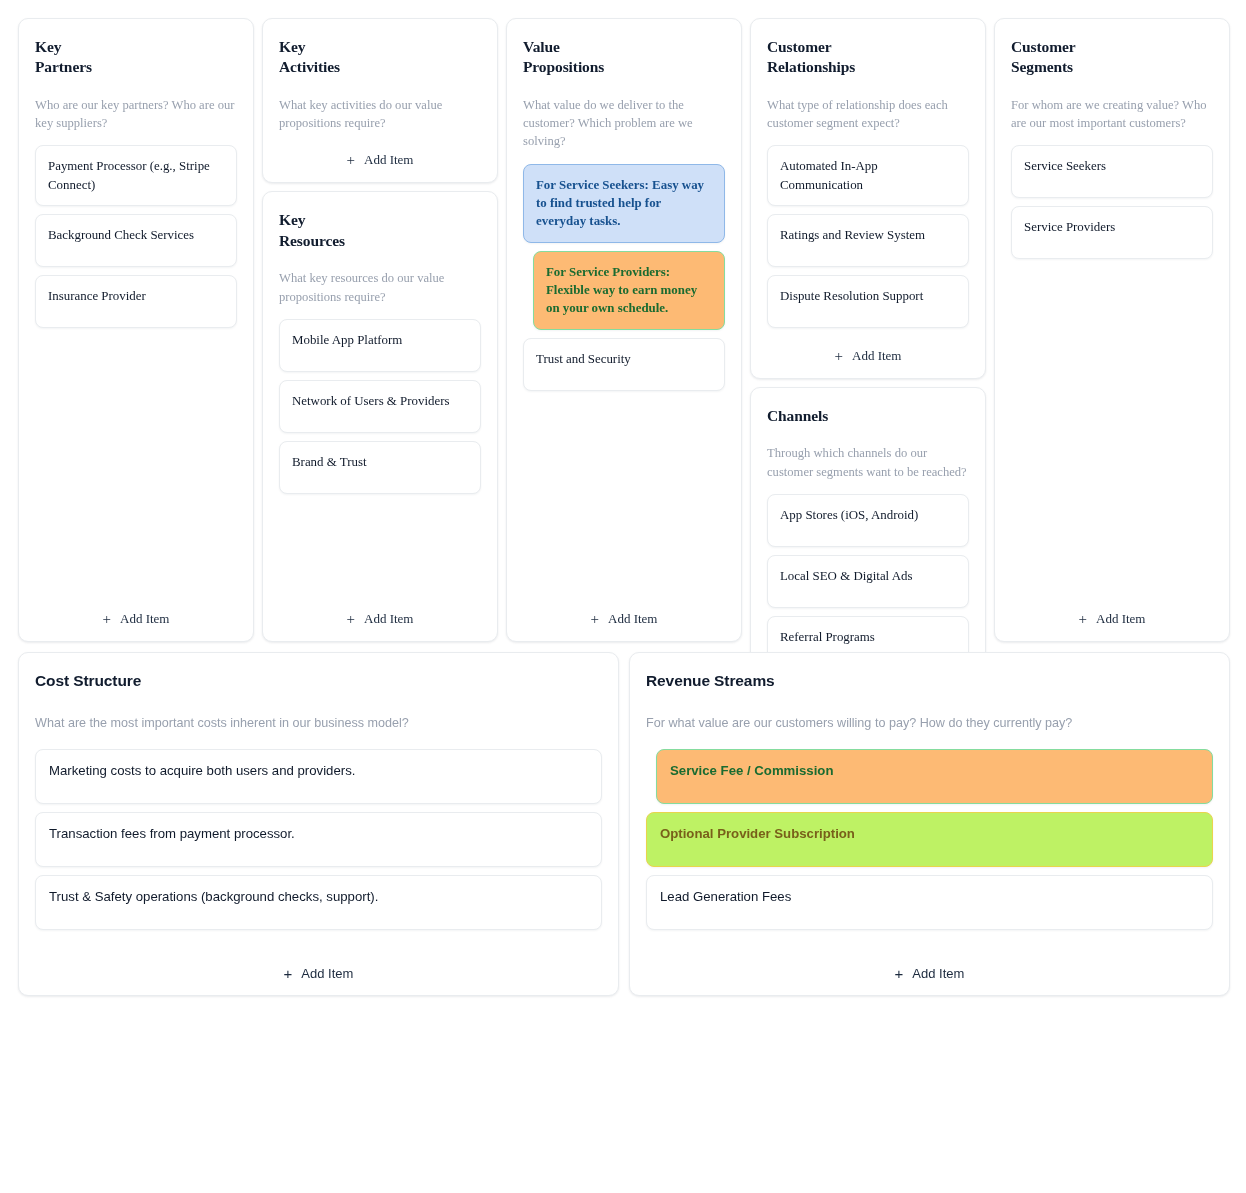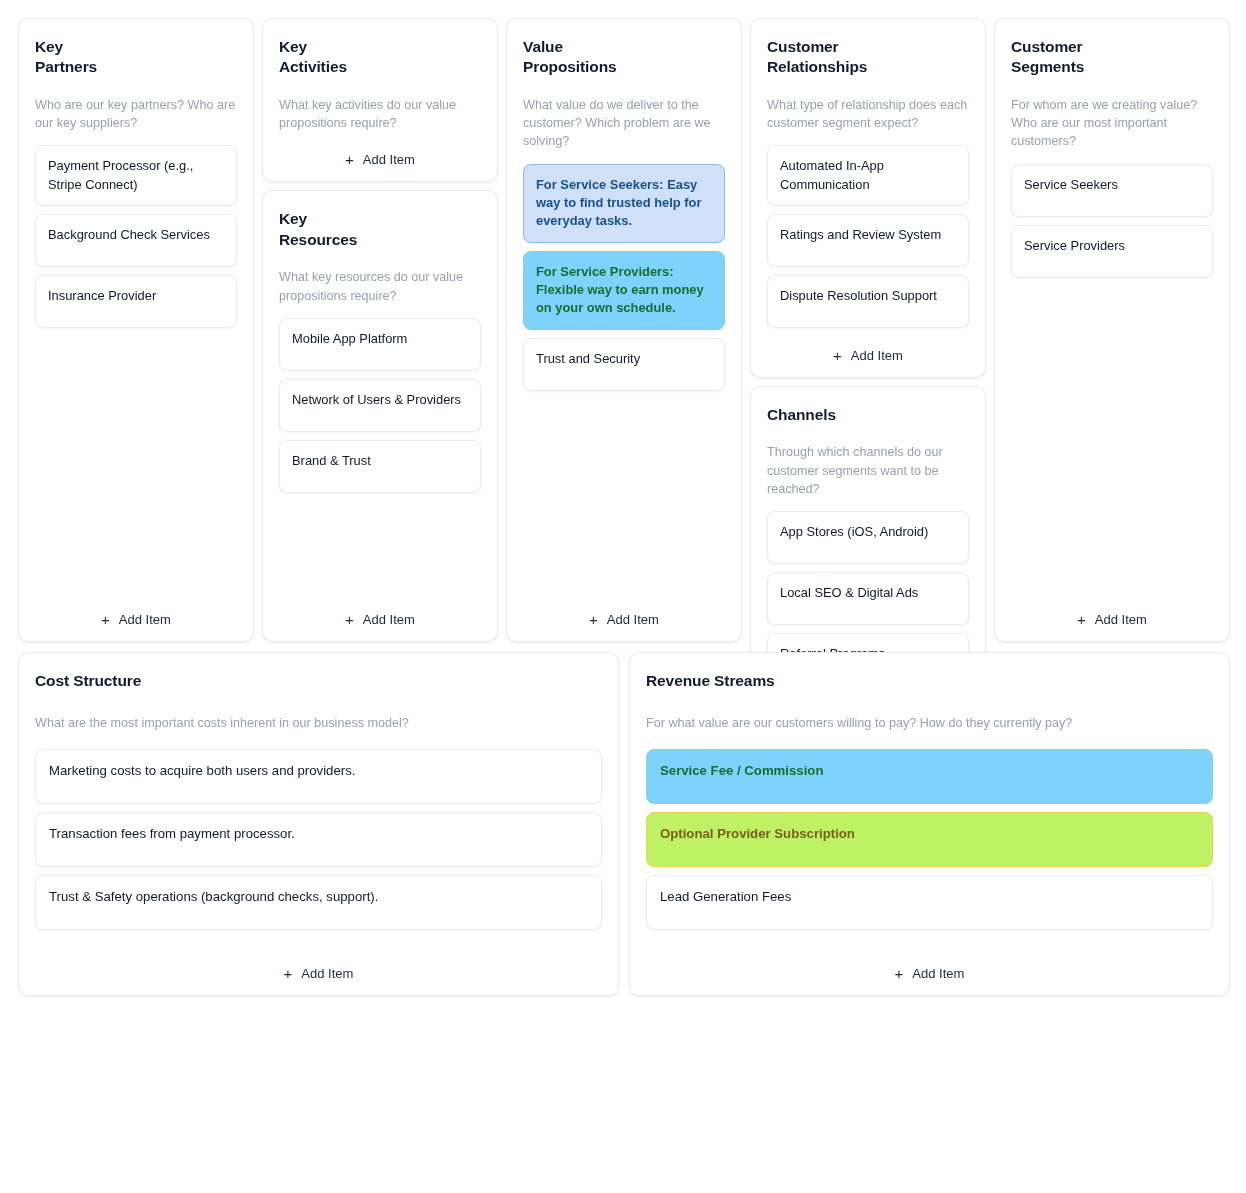--- a/index.html
+++ b/index.html
@@ -18,20 +18,21 @@
     position: relative;
     padding: 18px 16px 0 18px;
   }
 
   
   .top-row {
     display: flex;
     gap: 8px;
     align-items: stretch;
     height: 624px;
+    font-family: Liberation Serif, serif;
   }
 
   .col {
     flex: 1 1 0;
     display: flex;
     flex-direction: column;
     gap: 8px;
     min-width: 0;
   }
 
@@ -84,24 +85,25 @@
     white-space: pre-line;
   }
 
   .item.blue {
     background: #cfe0f8;
     border-color: #8fb8e8;
     color: #17518f;
     font-weight: 600;
   }
   .item.green {
-    background: #7dd3fc;
+    background: #fdba74;
     border-color: #85dc9e;
     color: #1a6b30;
     font-weight: 600;
+    margin-left: 10px;
   }
   .item.yellow {
     background: #bef264;
     border-color: #e9d44d;
     color: #78601a;
     font-weight: 600;
   }
 
   .add-item {
     margin-top: auto;

